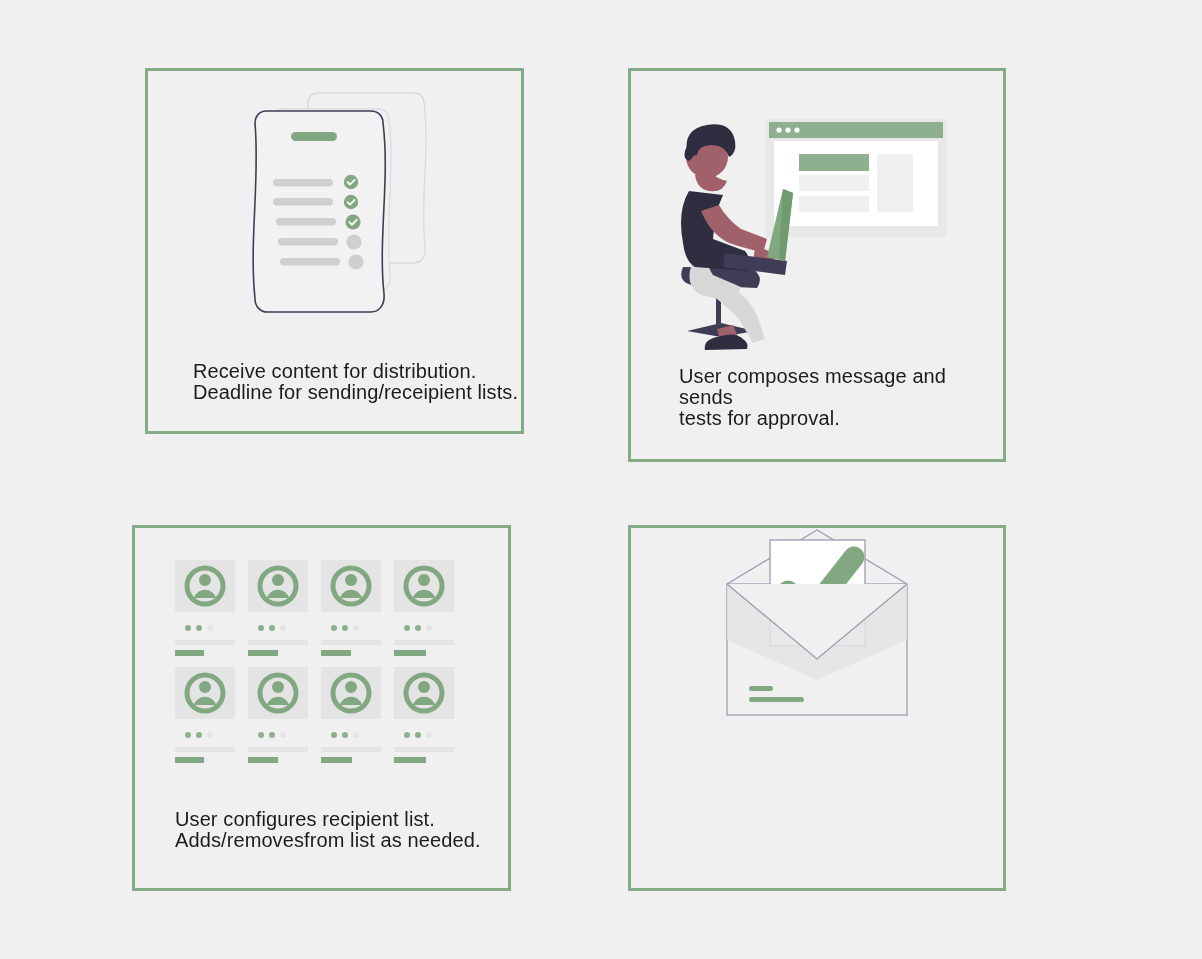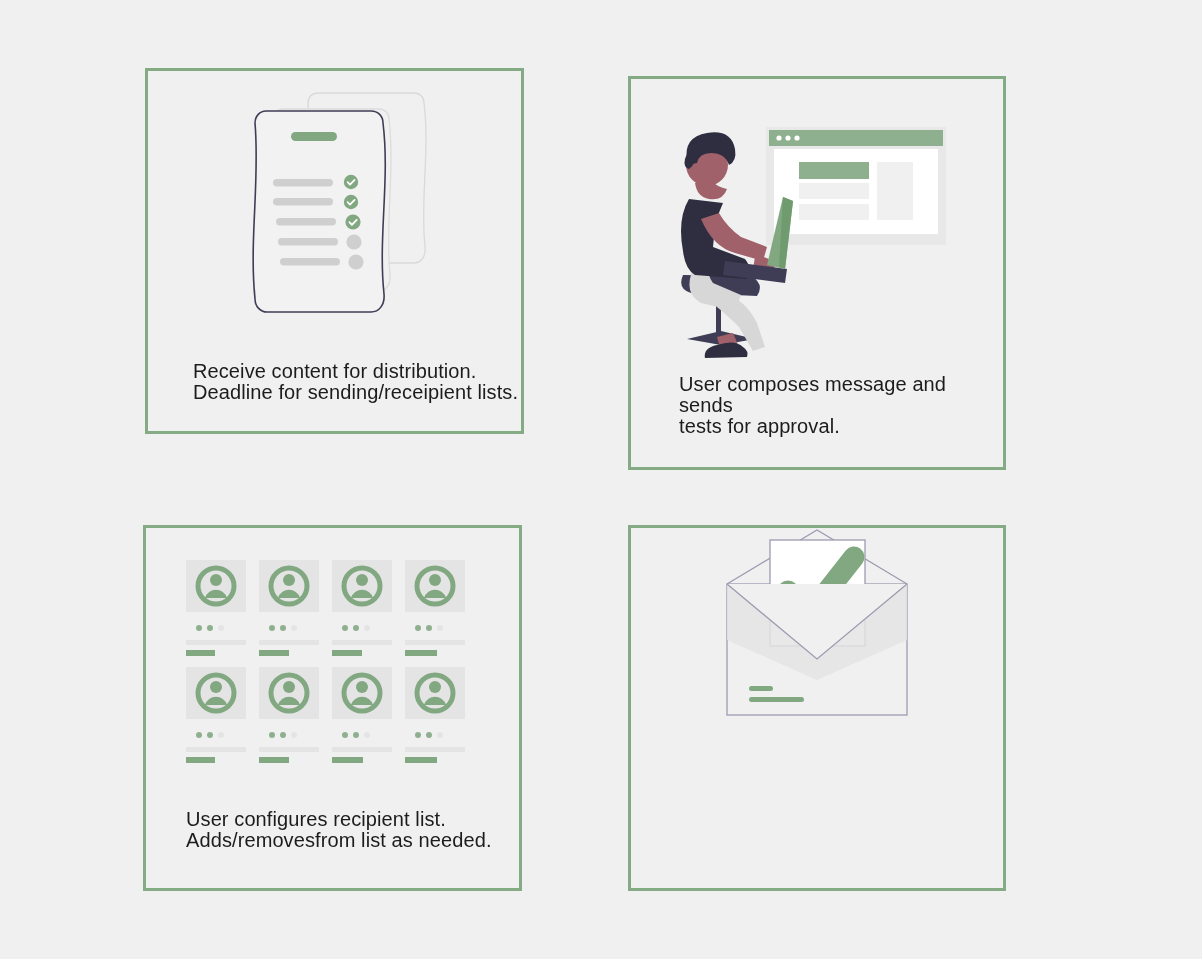--- a/index.html
+++ b/index.html
@@ -23,22 +23,22 @@
     height: 959px;
   }
 
   .card {
     position: absolute;
     box-sizing: border-box;
     border: 3px solid #85ab85;
     background: #f0f0f0;
   }
   .card.c0 { left: 145px;  top: 68px;  width: 379px; height: 366px; }
-  .card.c1 { left: 628px;  top: 76px;  width: 378px; height: 394px; }
-  .card.c2 { left: 143px;  top: 525px; width: 379px; height: 366px; }
+  .card.c1 { left: 628px;  top: 68px;  width: 378px; height: 394px; }
+  .card.c2 { left: 132px;  top: 525px; width: 379px; height: 366px; }
   .card.c3 { left: 628px;  top: 525px; width: 378px; height: 366px; }
 
   .art {
     position: absolute;
     left: 0;
     top: 0;
     right: 0;
   }
   .caption {
     position: absolute;

